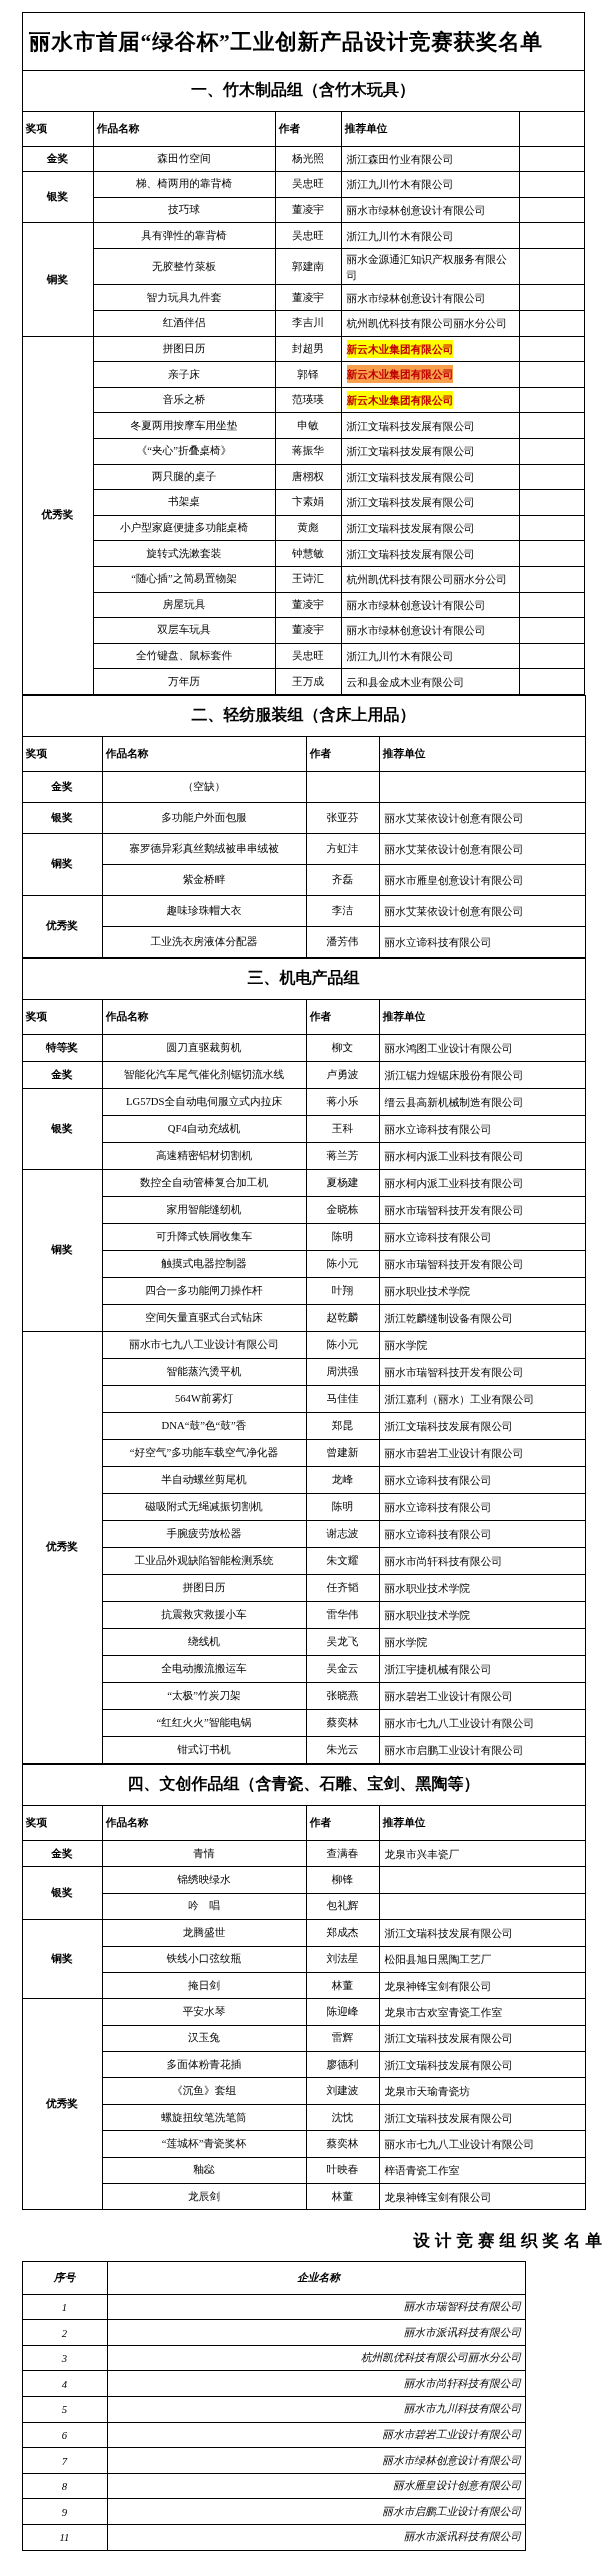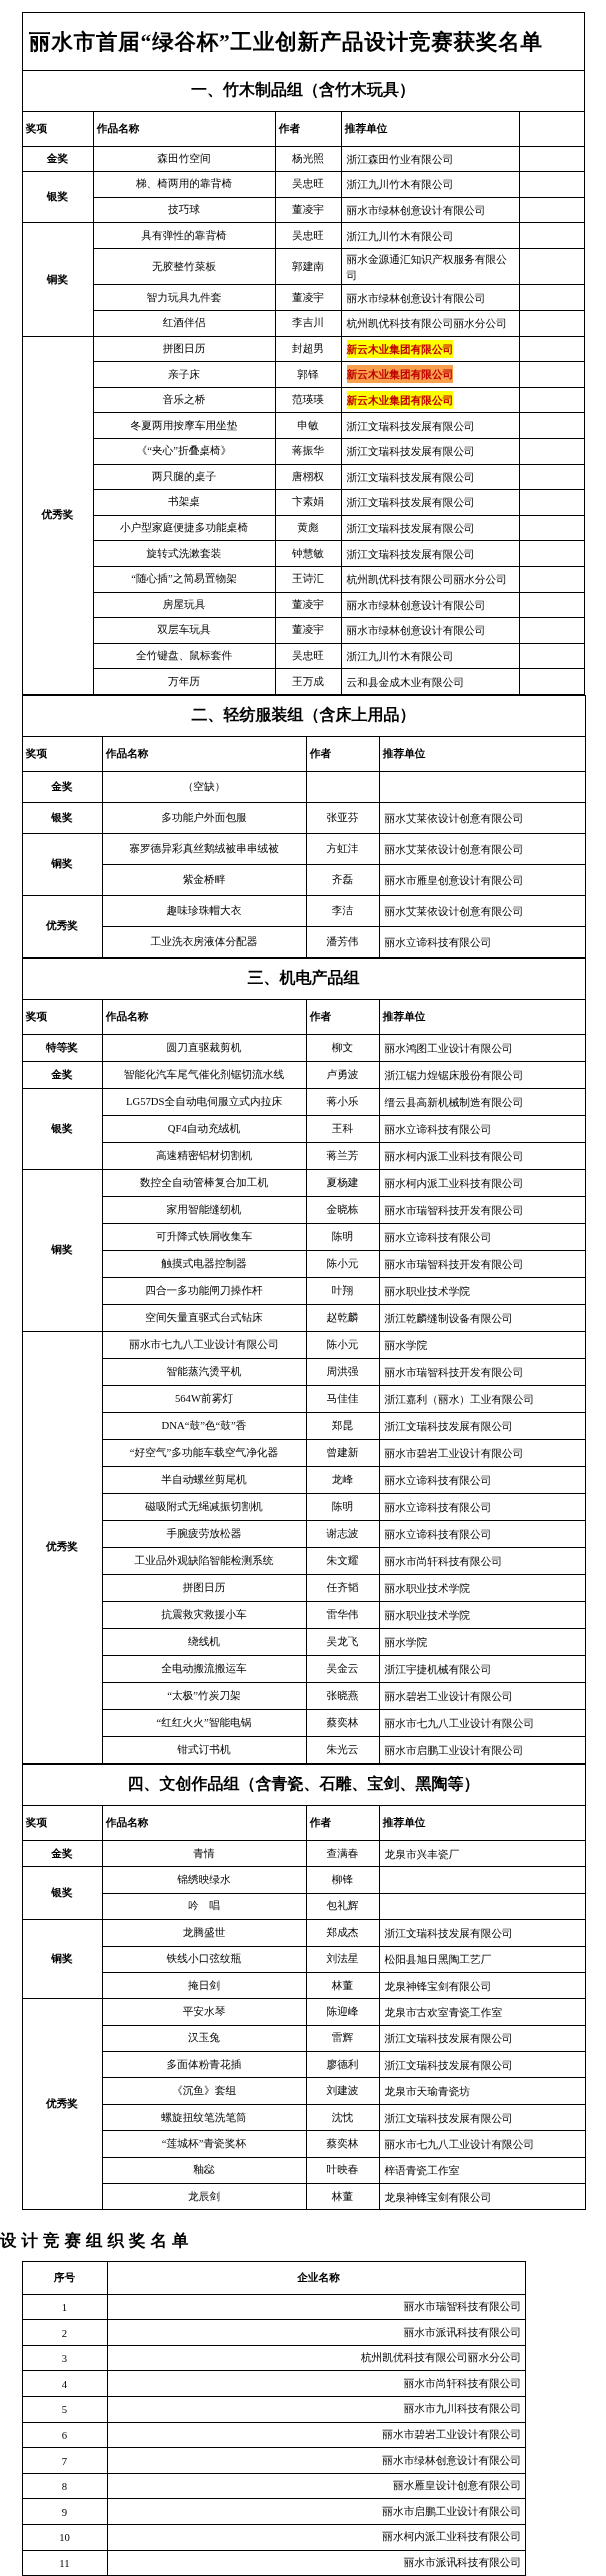--- a/index.html
+++ b/index.html
@@ -1,35 +1,35 @@
 <!DOCTYPE html>
 <html style="font-size:13.2px"><head>
 <meta charset="utf-8">
 <style>
   html,body{margin:0;padding:0;background:#ffffff;}
   body{width:607px;font-family:"Liberation Serif","DejaVu Serif",serif;color:#000;}
   .page{position:relative;width:529px;padding-top:11.6px;box-sizing:border-box;}
   table{border-collapse:collapse;table-layout:fixed;margin-left:21.5px;}
   table.sec{width:563px;}
-  table.org{width:503px;}
+  table.org{width:503px;font-style:italic;}
   td,th{border:0.8px solid #000;padding:1.7px 3.3px;box-sizing:border-box;overflow:hidden;font-weight:normal;}
   table{border:1.7px solid #000;}
   tr.title-row td{height:58px;font-size:21.5px;font-weight:bold;text-align:left;padding-left:6.6px;letter-spacing:0.8px;}
   tr.sec-row td{height:41px;font-size:16px;font-weight:bold;text-align:center;}
   tr.head-row td{height:35px;font-size:10.7px;font-weight:bold;text-align:left;}
   td.award{font-size:10.7px;font-weight:bold;text-align:center;}
   td.work{font-size:10.7px;text-align:center;}
   td.author{font-size:10.7px;text-align:center;}
   td.unit{font-size:10.7px;text-align:left;padding-left:5px;word-break:break-all;line-height:1.5;}
   td.extra{padding:0;}
   .s0 tr.data{height:25.6px;}
   .s1 tr.data{height:31px;}
   .s2 tr.data{height:27px;}
   .s3 tr.data{height:26.4px;}
-  .org-heading{width:607px;text-align:left;font-size:16.5px;font-weight:bold;letter-spacing:5px;margin:20px 0 8.3px 0;}
+  .org-heading{width:607px;text-align:right;font-size:16.5px;font-weight:bold;letter-spacing:5px;margin:20px 0 8.3px 0;}
   table.org tr{height:25.6px;}
   table.org td.idx{font-size:10.7px;text-align:center;}
   table.org td.comp{font-size:10.7px;text-align:right;padding-left:8.3px;}
   table.org tr.head-row td{height:33px;}
   span.hl{padding:3px 0;margin-top:16px;}
 </style>
 </head>
 <body>
 
 <div class="page">
@@ -535,24 +535,20 @@
         </tr>
         <tr>
           <td class="idx">8</td>
           <td class="comp">丽水雁皇设计创意有限公司</td>
         </tr>
         <tr>
           <td class="idx">9</td>
           <td class="comp">丽水市启鹏工业设计有限公司</td>
         </tr>
         <tr>
-          <td class="idx">10</td>
-          <td class="comp">丽水柯内派工业科技有限公司</td>
-        </tr>
-        <tr>
           <td class="idx">11</td>
           <td class="comp">丽水市派讯科技有限公司</td>
         </tr>
       </tbody>
   </table>
 
 </div>
 
 
 </body></html>

